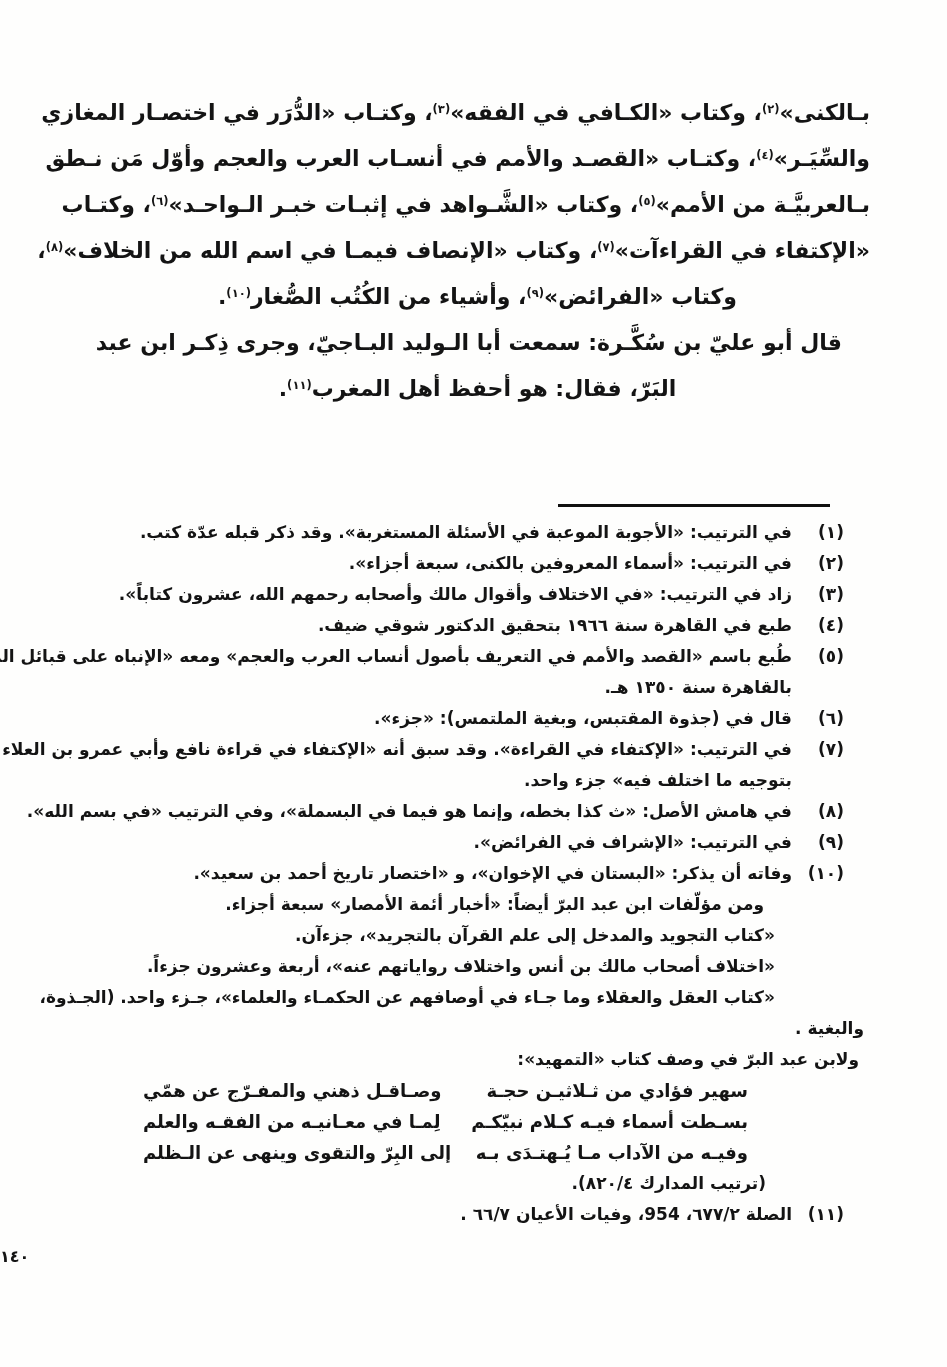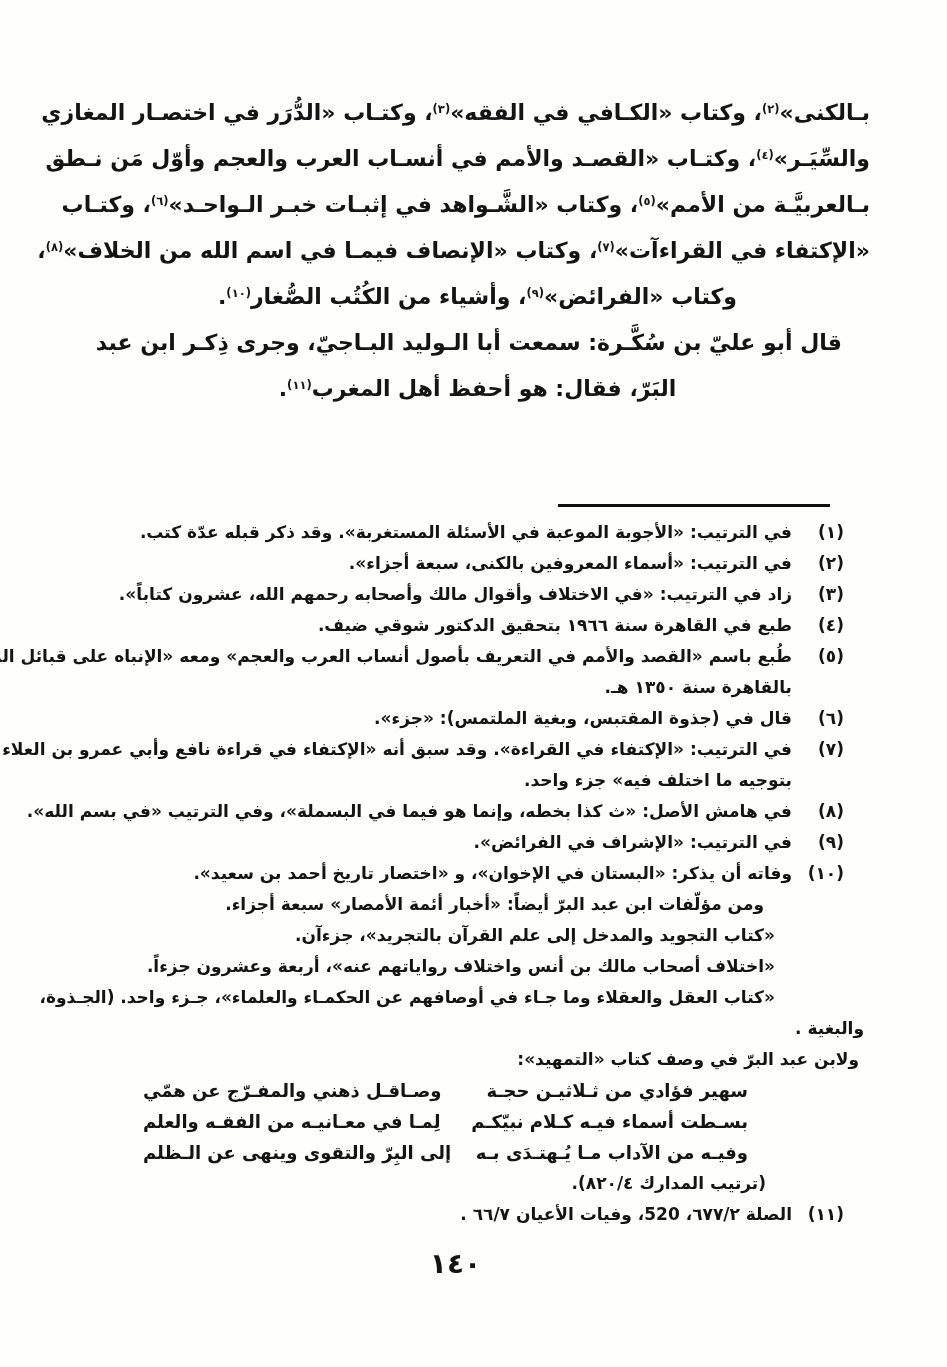--- a/index.html
+++ b/index.html
@@ -48,21 +48,21 @@
   .poetry-row{
     display:flex;justify-content:space-between;
     padding-right:122px;padding-left:60px;
     white-space:nowrap;font-size:18px;
   }
   .hemistich{display:inline-block;}
   .poem-src{padding-right:104px;white-space:nowrap;}
   
   .page-number{
     position:absolute;top:1247px;left:0;right:36px;
-    text-align:center;font-size:28px;font-weight:700;
+    text-align:left;font-size:16px;font-weight:700;
     letter-spacing:2px;
   }
 </style>
 </head>
 <body>
 
 <div class="page">
 
   <main class="main-text">
     <div class="m-line just">بـالكنى»<sup class="ref">(٢)</sup>، وكتاب «الكـافي في الفقه»<sup class="ref">(٣)</sup>، وكتـاب «الدُّرَر في اختصـار المغازي</div>
@@ -145,20 +145,20 @@
       <span class="hemistich">لِمـا في معـانيـه من الفقـه والعلم</span>
     </div>
     <div class="poetry-row">
       <span class="hemistich">وفيـه من الآداب مـا يُـهتـدَى بـه</span>
       <span class="hemistich">إلى البِرّ والتقوى وينهى عن الـظلم</span>
     </div>
     <div class="poem-src">(ترتيب المدارك ٨٢٠/٤).</div>
 
     <div class="fn-row">
       <span class="fn-marker">(١١)</span>
-      <span class="fn-text">الصلة ٦٧٧/٢، 520، وفيات الأعيان ٦٦/٧ .</span>
+      <span class="fn-text">الصلة ٦٧٧/٢، 954، وفيات الأعيان ٦٦/٧ .</span>
     </div>
 
   </section>
 
   <footer class="page-number">١٤٠</footer>
 
 </div>
 
 </body></html>

